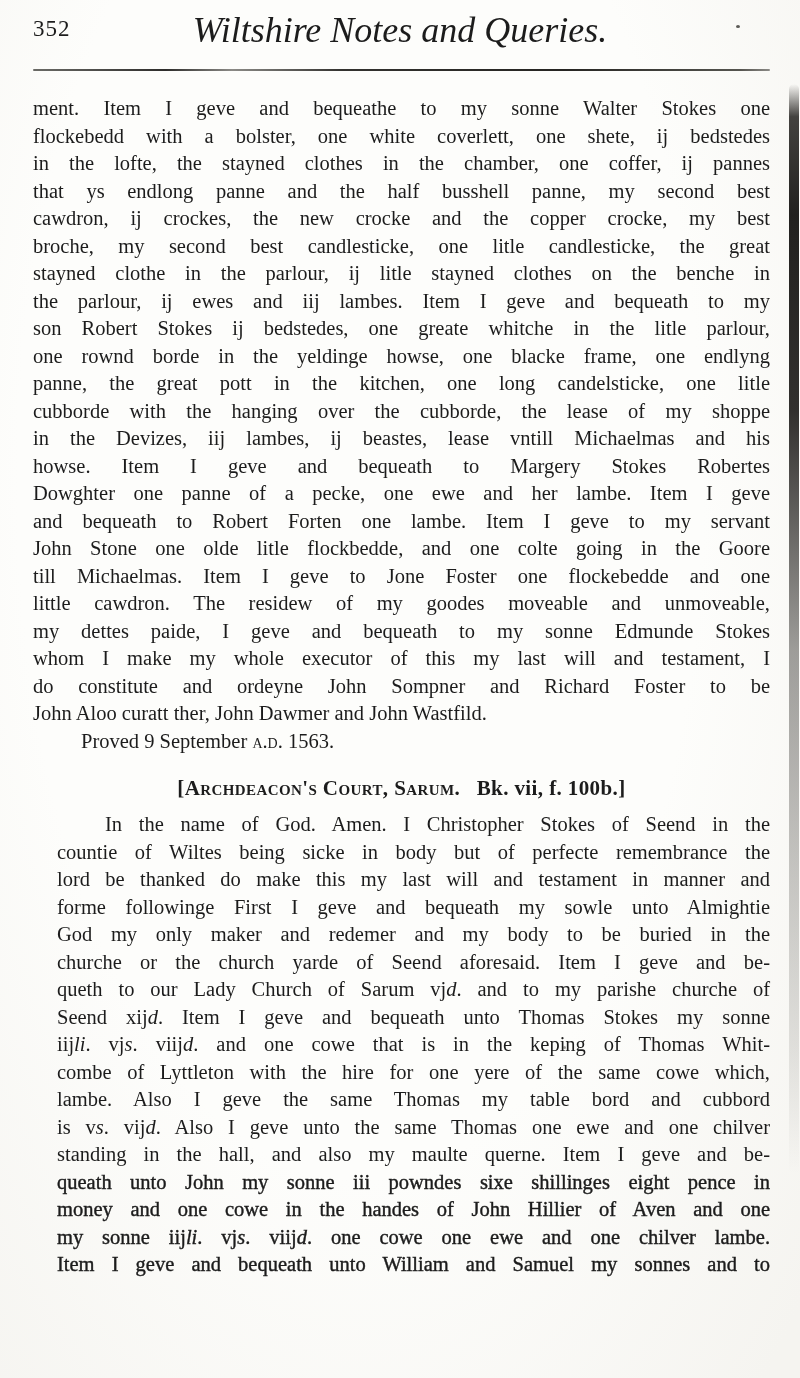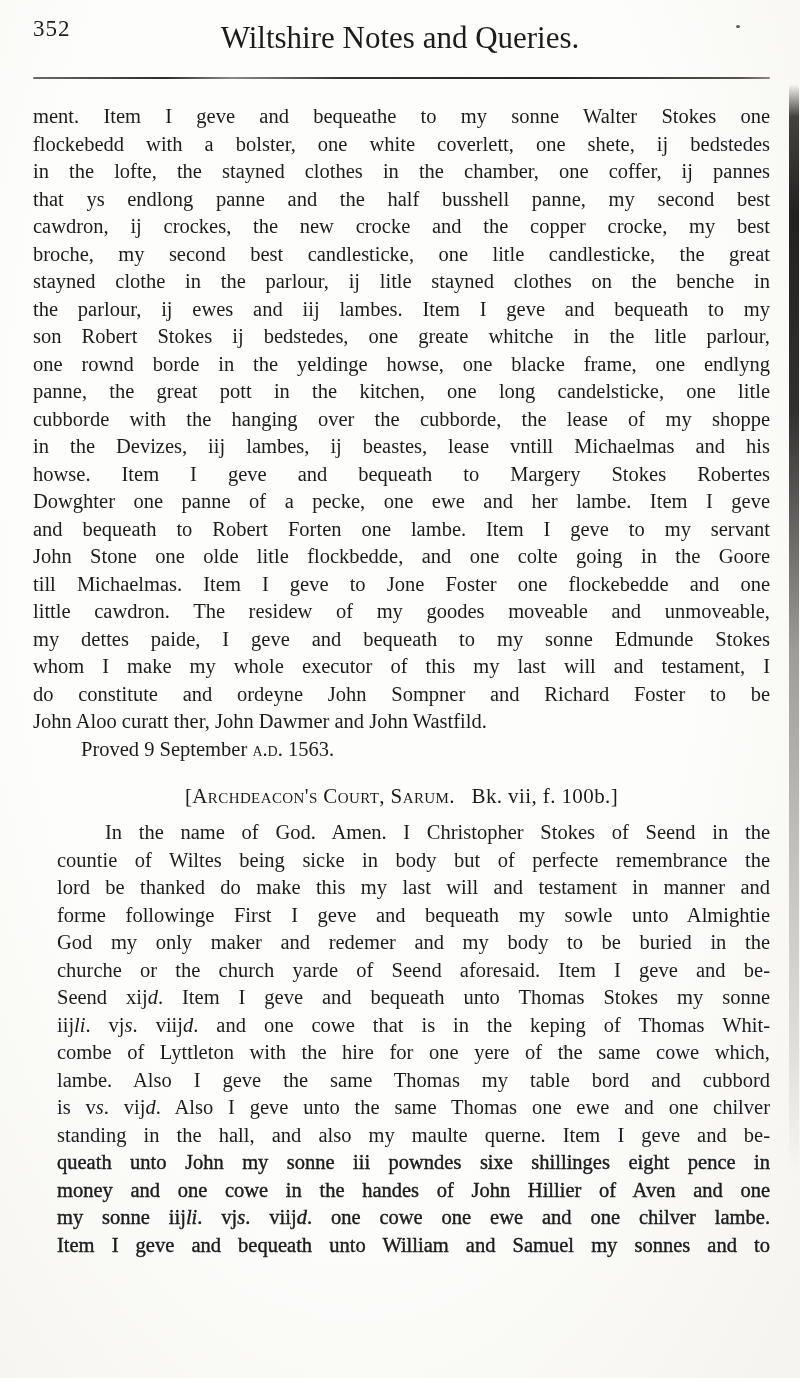--- a/index.html
+++ b/index.html
@@ -5,48 +5,48 @@
   html,body{margin:0;padding:0;background:#e9e8e4;}
   .page{
     position:relative;
     width:800px;height:1378px;
     margin:0 auto;
     background:radial-gradient(ellipse at 45% 35%, #fdfdfb 55%, #f5f4f0 96%);
     font-family:"Liberation Serif","DejaVu Serif",serif;
     color:#1c1c1c;
     overflow:hidden;
   }
-  .page-header{position:relative;height:48px;padding-top:20px;}
+  .page-header{position:relative;height:48px;padding-top:12px;}
   .page-number{
     position:absolute;left:33px;top:16px;
     font-size:23px;letter-spacing:1px;
   }
   .journal-title{
     margin:0;text-align:center;
-    font-size:31px;font-weight:normal;
+    font-size:36px;font-weight:normal;font-style:italic;
     line-height:36px;
   }
   .header-rule{
     height:2px;width:737px;margin:9px 30px 0 33px;
     background:linear-gradient(to right,#6a6a66,#2e2d2b 18%,#8b8a86 27%,#33322f 42%,#262522 72%,#55544f 96%,#8b8a86);
     border-radius:1px;
   }
   .content{margin:24px 30px 0 33px;font-size:20.5px;line-height:27.5px;}
   .tline{
     text-align:justify;text-align-last:justify;
     white-space:normal;
   }
   .tline.last{text-align-last:left;}
   .ind{text-indent:48px;}
   .heavy{-webkit-text-stroke:0.4px currentColor;}
   .sc{font-variant:small-caps;}
   .headings{margin-top:18px;}
   .heading{
     text-align:center;text-align-last:center;
-    font-size:21px;line-height:30px;letter-spacing:0.4px;
+    font-size:21px;line-height:30px;letter-spacing:0.4px;font-weight:bold;
   }
   .para2{margin-top:8px;margin-left:24px;}
   .scan-edge{
     position:absolute;top:84px;right:1px;width:10px;height:1090px;
     border-radius:5px;
     background:linear-gradient(to bottom,
       rgba(28,26,23,0) 0%,
       rgba(28,26,23,0.82) 3%,
       rgba(16,15,13,0.92) 12%,
       rgba(22,20,18,0.88) 30%,
@@ -108,20 +108,21 @@
           <div class="heading last"><span class="sc">[Archdeacon's Court, Sarum.</span>  Bk. vii, f. 100b.]</div>
         </div>
     </div>
     <section class="paragraph para2" id="para2">
         <div class="tline ind">In the name of God.  Amen.  I Christopher Stokes of Seend in the</div>
         <div class="tline">countie of Wiltes being sicke in body but of perfecte remembrance the</div>
         <div class="tline">lord be thanked do make this my last will and testament in manner and</div>
         <div class="tline">forme followinge First I geve and bequeath my sowle unto Almightie</div>
         <div class="tline">God my only maker and redemer and my body to be buried in the</div>
         <div class="tline">churche or the church yarde of Seend aforesaid.  Item I geve and be-</div>
+        <div class="tline">queth to our Lady Church of Sarum vj<i>d</i>. and to my parishe churche of</div>
         <div class="tline">Seend xij<i>d</i>.  Item I geve and bequeath unto Thomas Stokes my sonne</div>
         <div class="tline">iij<i>li</i>. vj<i>s</i>. viij<i>d</i>. and one cowe that is in the keping of Thomas Whit-</div>
         <div class="tline">combe of Lyttleton with the hire for one yere of the same cowe which,</div>
         <div class="tline">lambe.  Also I geve the same Thomas my table bord and cubbord</div>
         <div class="tline">is v<i>s</i>. vij<i>d</i>.  Also I geve unto the same Thomas one ewe and one chilver</div>
         <div class="tline">standing in the hall, and also my maulte querne.  Item I geve and be-</div>
         <div class="tline heavy">queath unto John my sonne iii powndes sixe shillinges eight pence in</div>
         <div class="tline heavy">money and one cowe in the handes of John Hillier of Aven and one</div>
         <div class="tline heavy">my sonne iij<i>li</i>. vj<i>s</i>. viij<i>d</i>. one cowe one ewe and one chilver lambe.</div>
         <div class="tline heavy">Item I geve and bequeath unto William and Samuel my sonnes and to</div>

